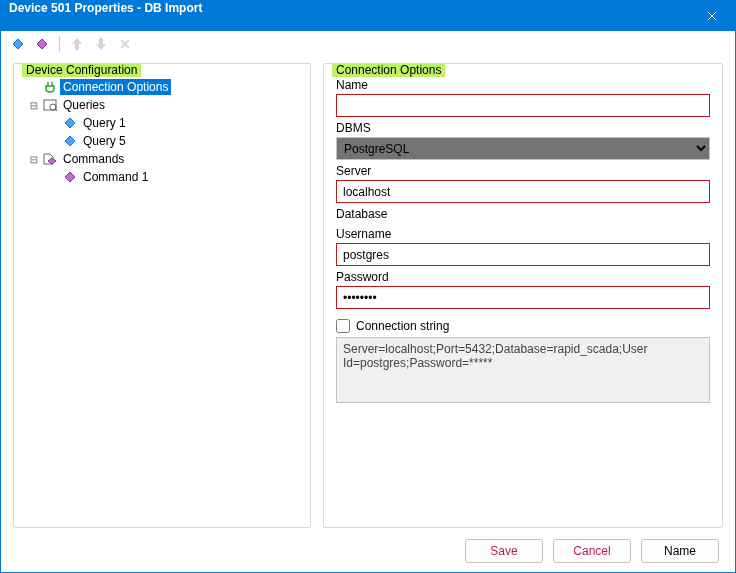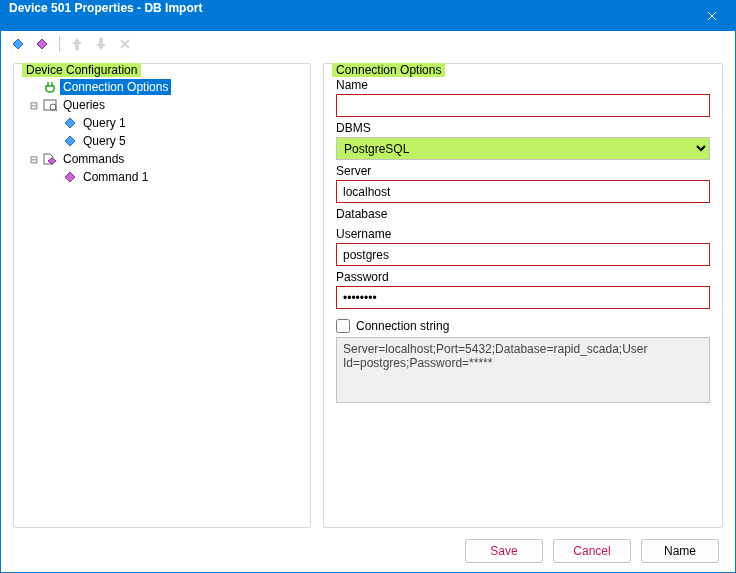--- a/index.html
+++ b/index.html
@@ -19,21 +19,21 @@
   .tree { padding: 4px 2px; }
   .tree-row { display: flex; align-items: center; height: 18px; padding-left: 4px; gap: 2px; cursor: pointer; }
   .tree-row .expander { width: 12px; text-align: center; color: #666; font-size: 10px; }
   .tree-row .icon { width: 16px; height: 16px; display: flex; align-items: center; justify-content: center; }
   .tree-row .label { padding: 1px 3px; }
   .tree-row.selected .label { background: #0078d7; color: #fff; }
   .indent-2 { padding-left: 38px; }
   .form { display: flex; flex-direction: column; padding: 0 4px; }
   .form-label { margin-top: 4px; margin-bottom: 2px; color: #000000; font-size: 12px; }
   .form-input { width: 100%; height: 23px; border: 1px solid #b91c1c; padding: 2px 6px; font-size: 12px; background: #fff; }
-  .form-select { width: 100%; height: 23px; border: 1px solid #c3c3c3; background: #bef264; padding: 2px 3px; font-size: 12px; }
+  .form-select { width: 100%; height: 23px; border: 1px solid #c3c3c3; background: #737373; padding: 2px 3px; font-size: 12px; }
   .check-row { display: flex; align-items: flex-start; gap: 6px; margin-top: 10px; margin-bottom: 4px; }
   .check-row input { width: 14px; height: 14px; margin: 0; }
   .connstr { width: 100%; height: 66px; border: 1px solid #c3c3c3; background: #f0f0f0; color: #444; padding: 4px 6px; font-size: 12px; resize: none; overflow-y: scroll; }
   .footer { height: 42px; display: flex; align-items: center; justify-content: flex-end; gap: 10px; padding: 0 16px; }
   .btn { min-width: 78px; height: 24px; border: 1px solid #c3c3c3; background: #fdfdfd; cursor: pointer; border-radius: 3px; }
   .btn:disabled { color: #be185d; cursor: default; }
   svg { display: block; }
 </style>
 </head>
 <body>

